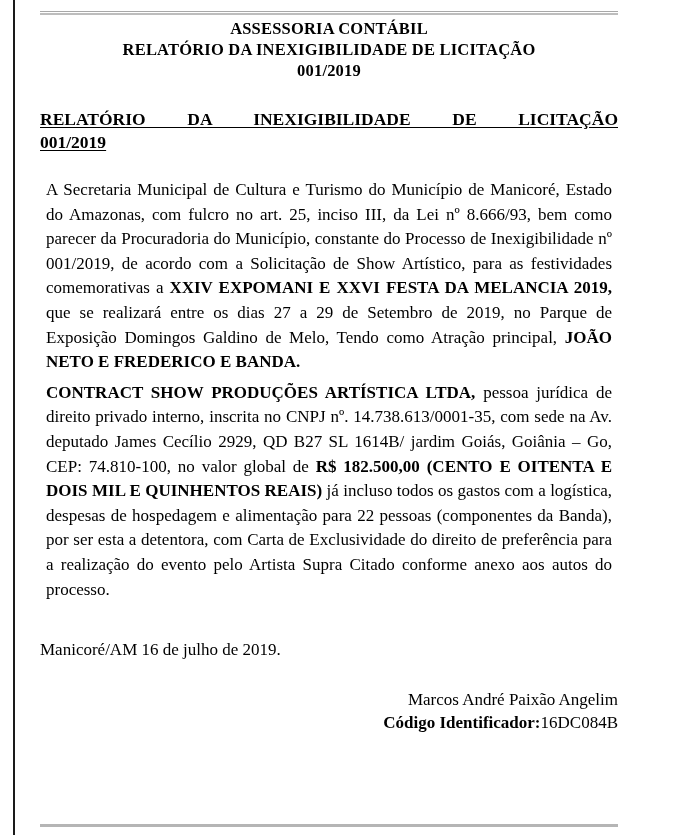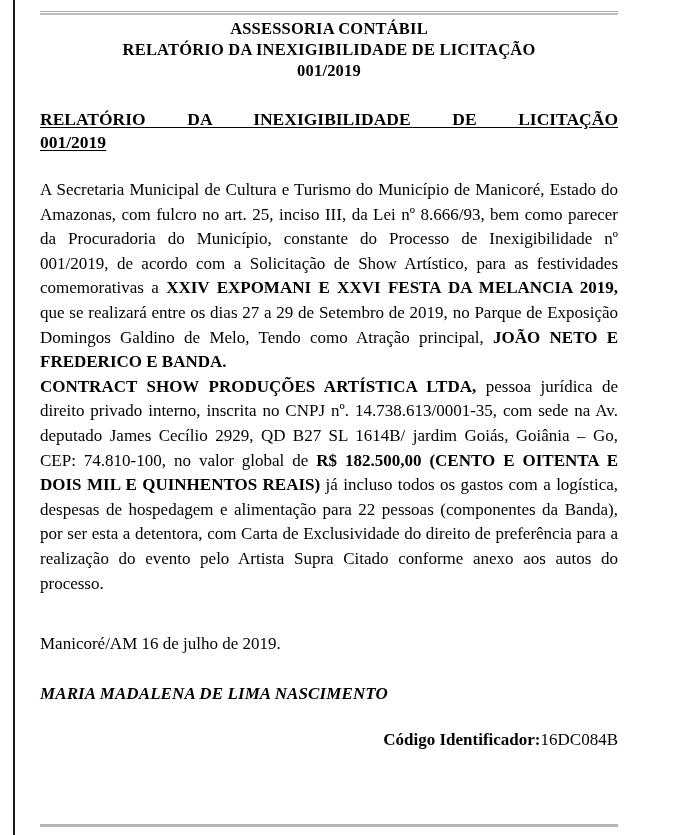--- a/index.html
+++ b/index.html
@@ -85,21 +85,21 @@
     text-align-last: justify;
   }
   .body-block {
     margin-top: 24px;
     font-size: 17px;
     line-height: 24.6px;
     text-align: justify;
     text-align-last: left;
   }
   .body-block p {
-    margin: 0;
+    margin: 6px;
     text-align: justify;
     text-align-last: left;
   }
   b, .b { font-weight: bold; }
   .date-line {
     margin-top: 36px;
     font-size: 17px;
     line-height: 24.6px;
   }
   .signature {
@@ -148,21 +148,21 @@
     </div>
 
     <div class="body-block">
       <p><span>A Secretaria Municipal de Cultura e Turismo do Município de Manicoré, Estado do Amazonas, com fulcro no art. 25, inciso III, da Lei nº 8.666/93, bem como parecer da Procuradoria do Município, constante do Processo de Inexigibilidade nº 001/2019, de acordo com a Solicitação de Show Artístico, para as festividades comemorativas a </span><b>XXIV EXPOMANI E XXVI FESTA DA MELANCIA 2019,</b><span> que se realizará entre os dias 27 a 29 de Setembro de 2019, no Parque de Exposição Domingos Galdino de Melo, Tendo como Atração principal, </span><b>JOÃO NETO E FREDERICO E BANDA.</b></p>
       <p><b>CONTRACT SHOW PRODUÇÕES ARTÍSTICA LTDA,</b><span> pessoa jurídica de direito privado interno, inscrita no CNPJ nº. 14.738.613/0001-35, com sede na Av. deputado James Cecílio 2929, QD B27 SL 1614B/ jardim Goiás, Goiânia – Go, CEP: 74.810-100, no valor global de </span><b>R$ 182.500,00 (CENTO E OITENTA E DOIS MIL E QUINHENTOS REAIS)</b><span> já incluso todos os gastos com a logística, despesas de hospedagem e alimentação para 22 pessoas (componentes da Banda), por ser esta a detentora, com Carta de Exclusividade do direito de preferência para a realização do evento pelo Artista Supra Citado conforme anexo aos autos do processo.</span></p>
     </div>
 
     <div class="date-line">Manicoré/AM 16 de julho de 2019.</div>
 
     <div class="signature">
-      <span class="sig-name">MARIA MADALENA DE LIMA NASCIMENTO</span>
     </div>
 
     <div class="footer">
+      <span class="f-line">Marcos André Paixão Angelim</span>
       <span class="f-line"><b>Código Identificador:</b><span>16DC084B</span></span>
     </div>
 
   </div>
 </div>
 
 </body></html>

